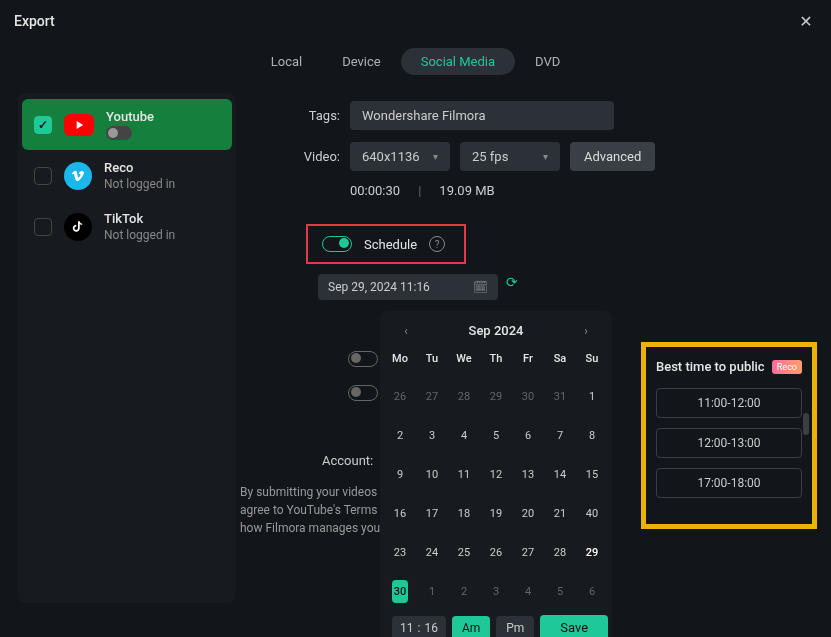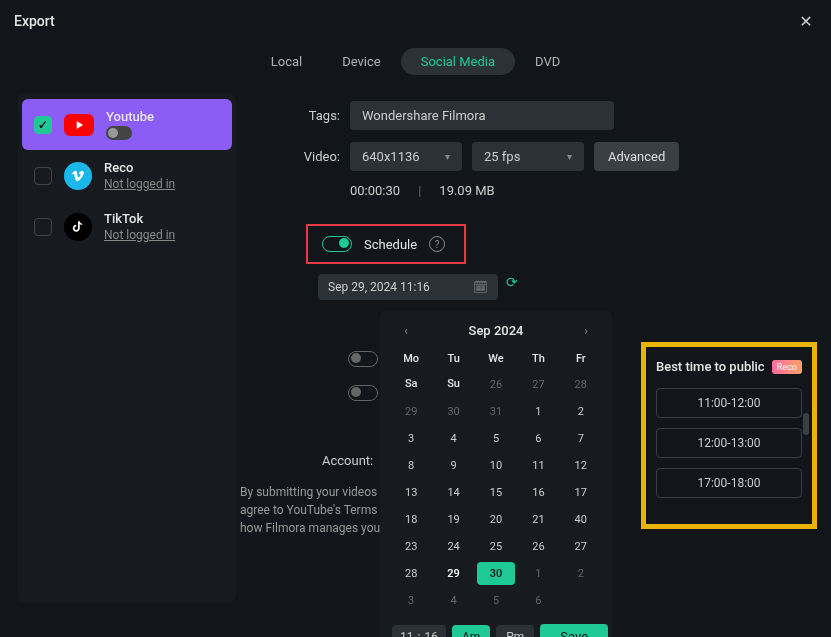--- a/index.html
+++ b/index.html
@@ -7,58 +7,58 @@
 .window { background: #12151a; width: 100%; height: 100%; position: relative; }
 .titlebar { display: flex; justify-content: space-between; align-items: center; padding: 10px 14px; }
 .title { color: #e5e5e5; font-size: 14px; font-weight: 500; }
 .close-btn { width: 22px; height: 22px; display: flex; align-items: center; justify-content: center; color: #ccc; cursor: pointer; font-size: 16px; }
 .tabs { display: flex; justify-content: center; gap: 0; margin-top: 6px; }
 .tab { padding: 6px 20px; font-size: 13px; color: #b0b0b0; cursor: pointer; border-radius: 14px; }
 .tab.active { background: #2c3138; color: #1ec997; }
 .content { display: flex; margin-top: 18px; padding: 0 18px; gap: 0; }
 .sidebar { width: 218px; background: #171a1f; border-radius: 8px; padding: 6px 0; height: 510px; }
 .platform { display: flex; align-items: center; gap: 12px; padding: 10px 12px; margin: 0 4px; border-radius: 6px; }
-.platform.selected { background: #8b5cf6; }
+.platform.selected { background: #15803d; }
 .p-check { width: 18px; height: 18px; border-radius: 4px; border: 1.5px solid #444; display: flex; align-items: center; justify-content: center; flex-shrink: 0; }
 .p-check.checked { background: #1ec997; border-color: #1ec997; }
 .p-check.checked::after { content: '✓'; color: #12151a; font-size: 12px; font-weight: bold; }
 .p-icon { width: 28px; height: 28px; border-radius: 50%; display: flex; align-items: center; justify-content: center; flex-shrink: 0; }
 .p-icon.youtube { background: #ff0000; border-radius: 6px; width: 30px; height: 22px; }
 .p-icon.vimeo { background: #1ab7ea; }
 .p-icon.tiktok { background: #000; }
 .p-icon svg { width: 14px; height: 14px; fill: #fff; }
 .p-text { display: flex; flex-direction: column; gap: 2px; }
 .p-name { color: #e5e5e5; font-size: 13px; font-weight: 500; }
-.p-sub { color: #888; font-size: 12px; text-decoration: underline; }
+.p-sub { color: #888; font-size: 12px; }
 .p-toggle { width: 26px; height: 14px; background: #444; border-radius: 7px; position: relative; }
 .p-toggle::after { content: ''; position: absolute; width: 10px; height: 10px; background: #999; border-radius: 50%; top: 2px; left: 2px; }
 .main { flex: 1; padding: 8px 10px 0 40px; position: relative; }
 .form-row { display: flex; align-items: center; gap: 10px; margin-bottom: 12px; }
 .form-label { width: 64px; text-align: right; color: #ccc; font-size: 13px; }
 .form-input { flex: 1; background: #2c3138; border: none; border-radius: 4px; padding: 7px 12px; color: #ccc; font-size: 13px; max-width: 264px; }
-.form-select { background: #2c3138; border: none; border-radius: 4px; padding: 7px 12px; color: #ccc; font-size: 13px; width: 112px; display: flex; justify-content: space-between; align-items: center; }
+.form-select { background: #2c3138; border: none; border-radius: 4px; padding: 7px 12px; color: #ccc; font-size: 13px; width: 100px; display: flex; justify-content: space-between; align-items: center; }
 .form-select .chev { color: #888; font-size: 10px; }
 .adv-btn { background: #3a3f46; border: none; border-radius: 4px; padding: 7px 14px; color: #ddd; font-size: 13px; cursor: pointer; }
 .meta-row { display: flex; gap: 18px; align-items: center; margin-left: 74px; margin-top: 4px; color: #ccc; font-size: 13px; }
 .meta-row .sep { color: #666; }
 .schedule-box { border: 2px solid #e63946; padding: 10px 14px; margin-top: 26px; margin-left: 30px; width: 160px; display: flex; align-items: center; gap: 12px; }
 .toggle { width: 30px; height: 16px; border-radius: 8px; border: 1.5px solid #1ec997; position: relative; background: #12151a; cursor: pointer; }
 .toggle.on::after { content: ''; position: absolute; width: 10px; height: 10px; background: #1ec997; border-radius: 50%; top: 1px; right: 2px; }
 .toggle.off { border-color: #666; }
 .toggle.off::after { content: ''; position: absolute; width: 10px; height: 10px; background: #666; border-radius: 50%; top: 1px; left: 2px; }
 .sched-label { color: #e5e5e5; font-size: 13px; }
 .help-icon { width: 16px; height: 16px; border: 1.5px solid #888; border-radius: 50%; display: flex; align-items: center; justify-content: center; color: #888; font-size: 10px; }
 .datetime-row { display: flex; align-items: flex-start; gap: 8px; margin-top: 10px; margin-left: 42px; }
 .datetime-display { background: #2c3138; padding: 6px 10px; border-radius: 4px; color: #ccc; font-size: 12px; width: 180px; display:flex; justify-content:space-between; align-items:center; }
 .refresh-icon { color: #1ec997; font-size: 14px; cursor:pointer; }
 .calendar { background: #171a1f; border-radius: 6px; padding: 12px; width: 232px; position: absolute; left: 144px; top: 218px; z-index: 5; }
 .cal-head { display: flex; justify-content: space-between; align-items: center; margin-bottom: 10px; padding: 0 6px; }
 .cal-nav { color: #888; cursor: pointer; font-size: 12px; width: 16px; text-align:center;}
 .cal-month { color: #e5e5e5; font-size: 13px; font-weight: 500; }
-.cal-grid { display: grid; grid-template-columns: repeat(5, 1fr); gap: 4px; text-align: center; }
+.cal-grid { display: grid; grid-template-columns: repeat(7, 1fr); gap: 16px; text-align: center; }
 .cal-dow { color: #e5e5e5; font-size: 11px; font-weight: 500; padding: 4px 0; }
 .cal-day { color: #666; font-size: 11px; padding: 5px 0; border-radius: 4px; cursor: pointer; text-align: center; }
 .cal-day.cur { color: #ccc; }
 .cal-day.sel { background: #1ec997; color: #0f1114; font-weight: 500; }
 .cal-day.bold { color: #fff; font-weight: 500; }
 .time-row { display: flex; gap: 6px; margin-top: 12px; align-items: center; }
 .time-box { background: #2c3138; border-radius: 4px; padding: 5px 8px; color: #ccc; font-size: 12px; display: flex; align-items: center; gap: 4px;}
 .ampm { background: #2c3138; border-radius: 4px; padding: 5px 10px; color: #ccc; font-size: 12px; cursor: pointer; }
 .ampm.active { background: #1ec997; color: #0f1114; }
 .save-btn { background: #1ec997; color: #0f1114; border: none; border-radius: 4px; padding: 5px 20px; font-size: 13px; cursor: pointer; margin-left: auto; }

